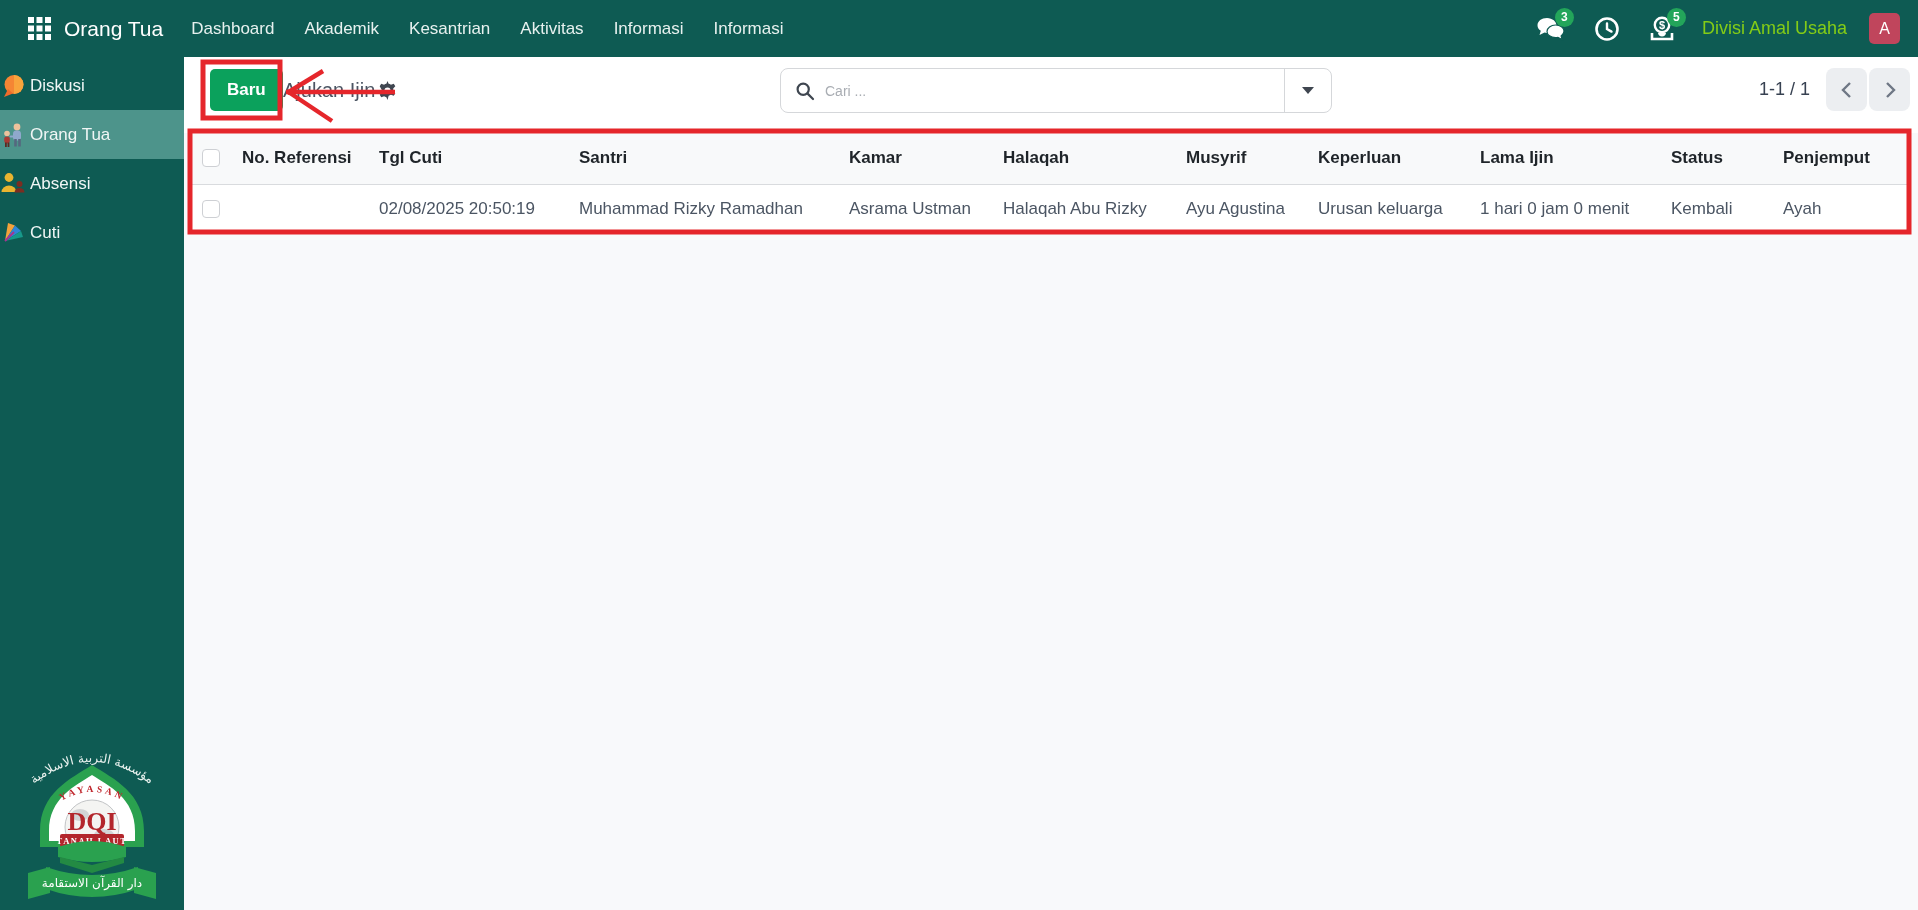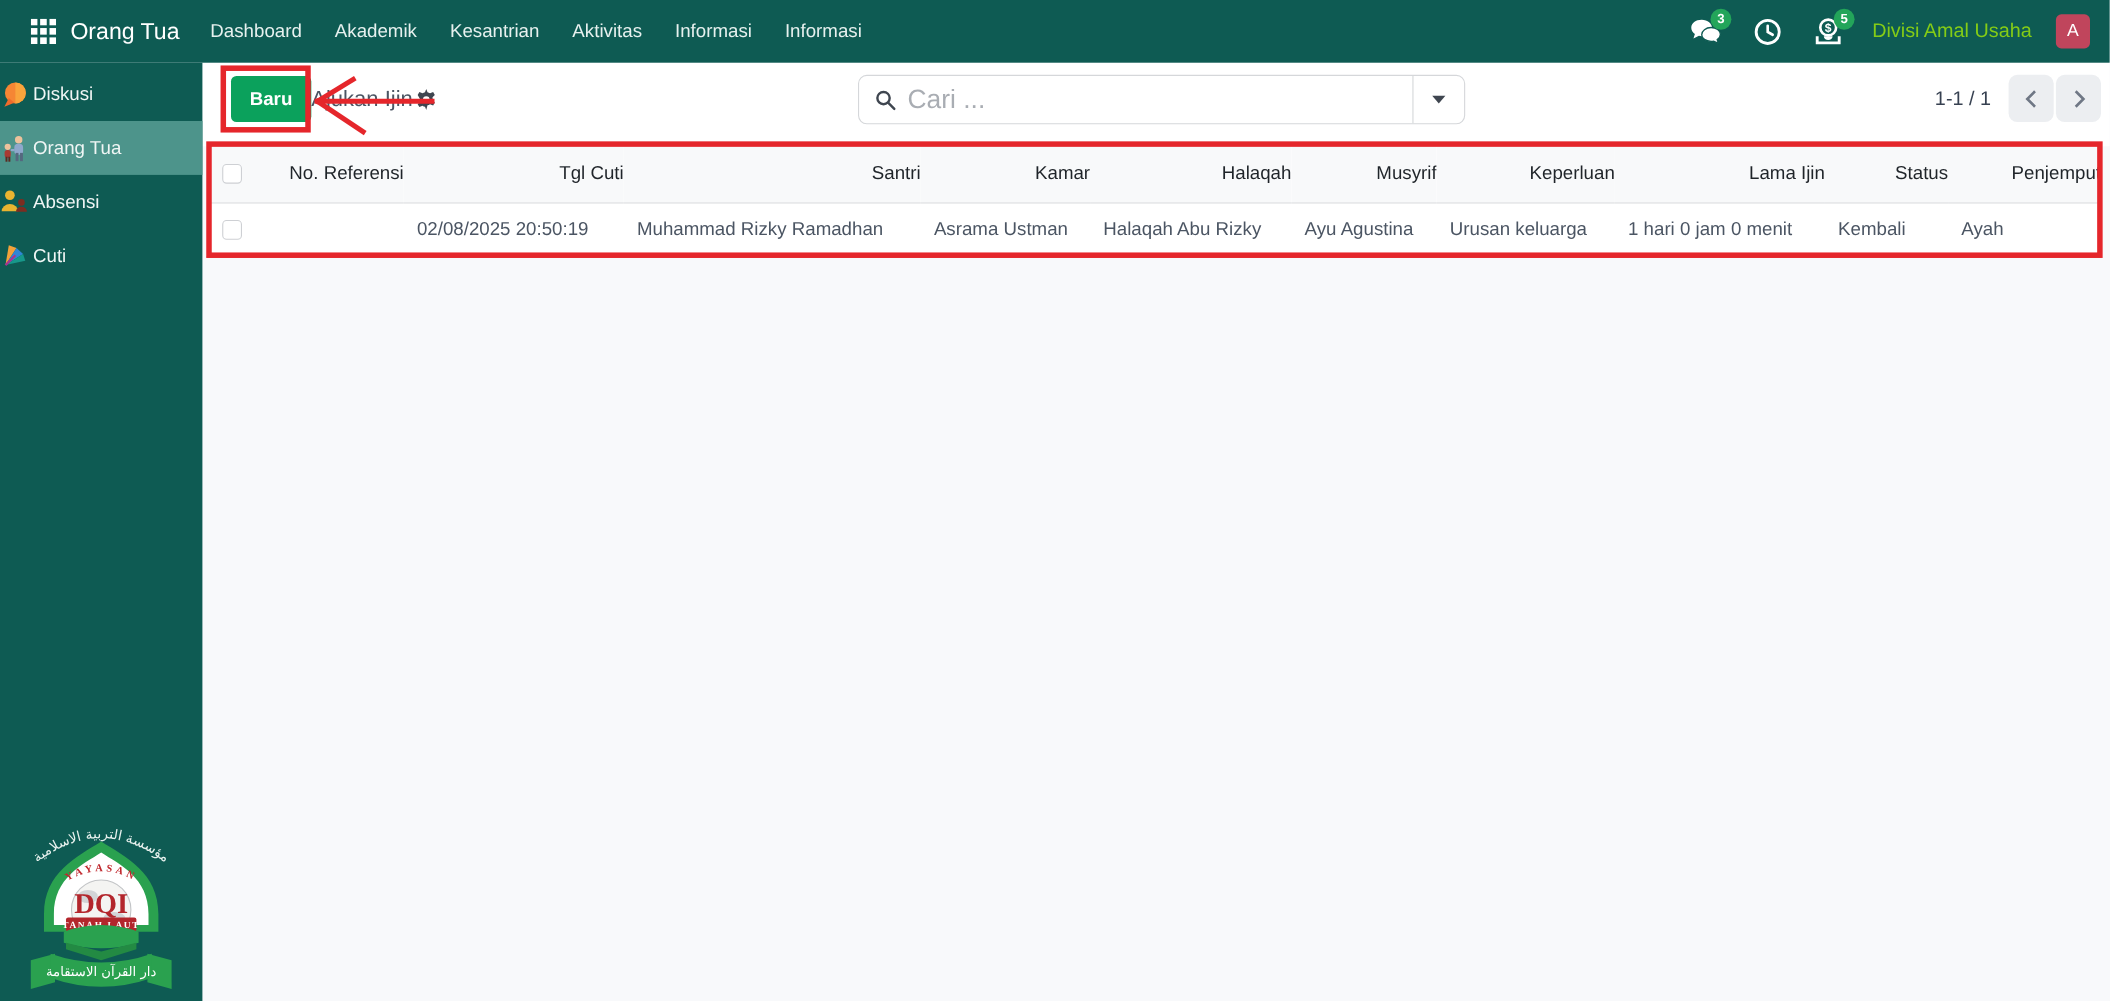--- a/index.html
+++ b/index.html
@@ -34,39 +34,39 @@
   
   .content { position:absolute; top:57px; left:184px; width:1734px; height:853px; background:#f8f9fb; }
   .control-panel { position:absolute; top:0; left:0; width:1734px; height:76px; background:#ffffff; }
   .new-btn { position:absolute; left:26px; top:12px; height:42px; padding:0 17px;
     background:#0ba15c; color:#fff; font-size:17px; font-weight:bold; border:none; border-radius:5px;
     font-family:"Liberation Sans", sans-serif; cursor:pointer; }
   .page-title { position:absolute; left:99px; top:22px; font-size:20px; color:#4b5563; white-space:nowrap; }
   .cog { position:absolute; left:194px; top:24px; cursor:pointer; }
   .searchbar { position:absolute; left:596px; top:11px; width:552px; height:45px; background:#fff;
     border:1px solid #d5d7da; border-radius:8px; display:flex; align-items:center; }
-  .searchbar input { flex:1; border:none; outline:none; font-size:24px; color:#374151; margin-left:10px;
+  .searchbar input { flex:1; border:none; outline:none; font-size:14px; color:#374151; margin-left:10px;
     font-family:"Liberation Sans", sans-serif; background:transparent; }
   .searchbar input::placeholder { color:#a9adb3; }
   .search-mag { margin-left:14px; display:flex; }
   .search-drop { width:47px; height:100%; border-left:1px solid #d5d7da; display:flex;
     align-items:center; justify-content:center; cursor:pointer; }
   .caret-down { width:0; height:0; border-left:6px solid transparent; border-right:6px solid transparent;
     border-top:7px solid #3f4650; }
   .pager { position:absolute; right:8px; top:11px; display:flex; align-items:center; gap:16px; }
   .pager-text { font-size:18px; color:#374151; cursor:pointer; }
   .pager-btns { display:flex; gap:2px; }
   .pager-btn { width:41px; height:43px; background:#eceef1; border:none; border-radius:8px;
     display:flex; align-items:center; justify-content:center; cursor:pointer; }
 
   
   .list-table { position:absolute; top:76px; left:4px; border-collapse:collapse; table-layout:fixed;
     width:1722px; background:#fff; }
-  .list-table th { height:51px; background:#f8f9fa; font-size:17px; font-weight:normal; color:#1f2429;
-    text-align:right; padding-left:12px; border-bottom:1px solid #d9dbde; white-space:nowrap; overflow:hidden; cursor:pointer; }
+  .list-table th { height:51px; background:#f8f9fa; font-size:17px; font-weight:bold; color:#1f2429;
+    text-align:left; padding-left:12px; border-bottom:1px solid #d9dbde; white-space:nowrap; overflow:hidden; cursor:pointer; }
   .list-table td { height:49px; font-size:17px; color:#4b5563; padding-left:12px;
     border-bottom:1px solid #7f1d1d; white-space:nowrap; overflow:hidden; background:#fff; }
   .cb-cell { padding-left:14px !important; }
   .cbox { width:18px; height:18px; border:1.5px solid #ced0d4; border-radius:4px; background:#fff; cursor:pointer; }
 
   
   .annot { position:absolute; top:0; left:0; width:1918px; height:910px; z-index:60; pointer-events:none; }
 </style>
 </head>
 <body>

